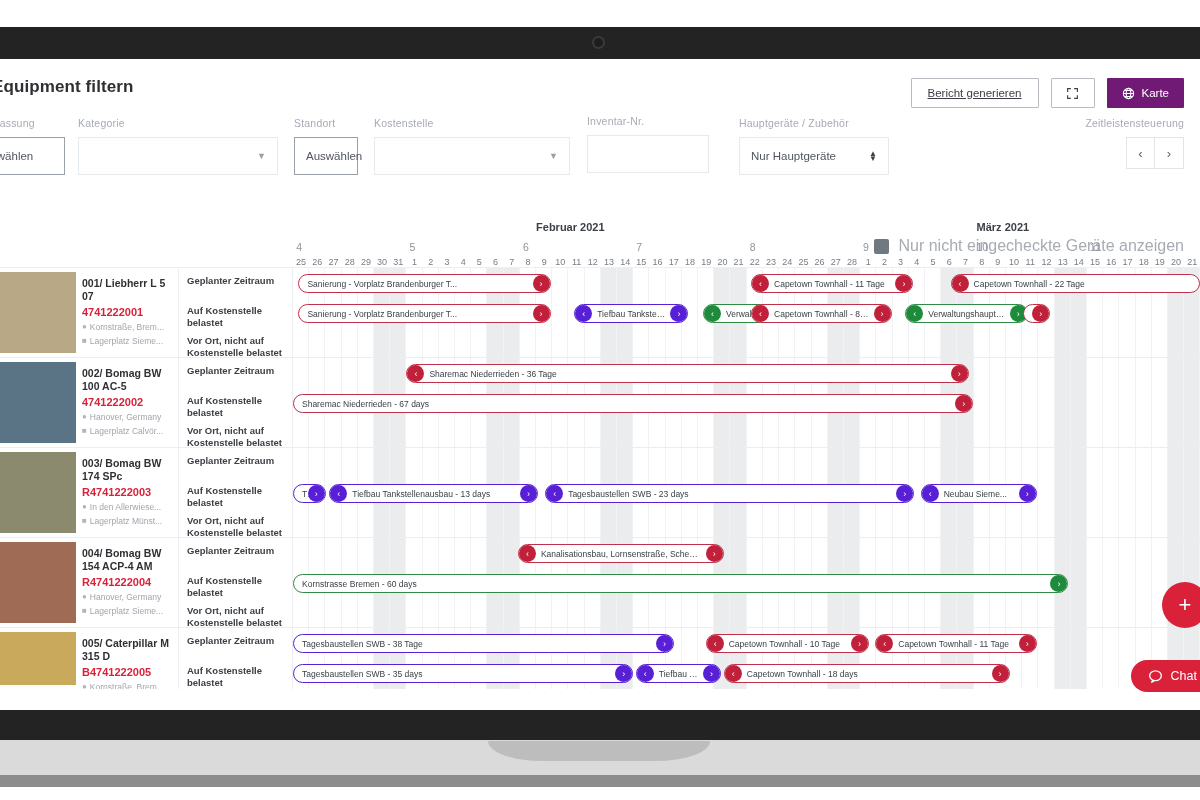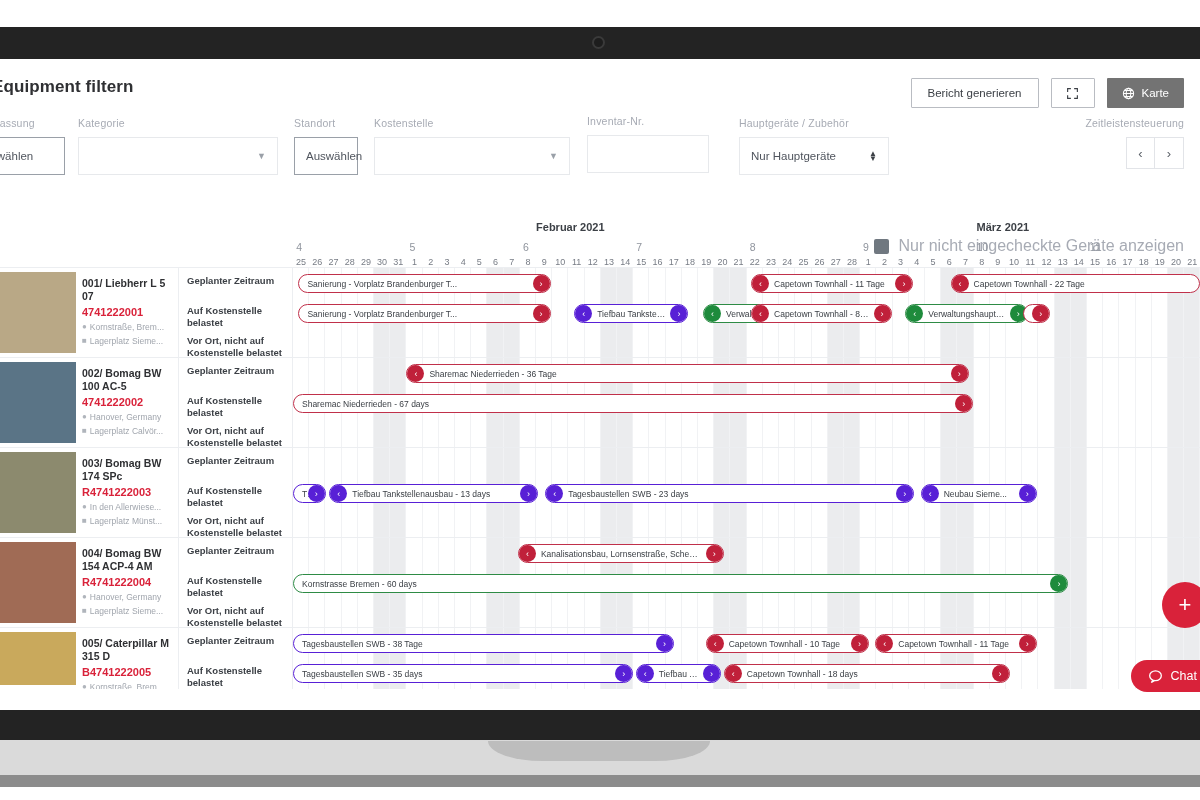--- a/index.html
+++ b/index.html
@@ -49,28 +49,29 @@
     position: absolute; left: -8px; top: 18px;
     font-size: 17px; font-weight: bold; color: #2f3033; letter-spacing: .1px;
   }
   .header-actions {
     position: absolute; right: 16px; top: 19px; display: flex; gap: 12px; align-items: center;
   }
   .btn-outline {
     height: 30px; padding: 0 16px; border: 1px solid #b9bcc2; background: #fff;
     font-size: 11.5px; color: #3c4046; display: flex; align-items: center; border-radius: 1px;
     white-space: nowrap;
+    text-decoration: underline;
   }
   .btn-square {
     width: 44px; height: 30px; border: 1px solid #b9bcc2; background: #fff;
     display: flex; align-items: center; justify-content: center; border-radius: 1px;
   }
   .btn-square svg { width: 13px; height: 13px; }
   .btn-teal {
-    height: 30px; padding: 0 15px; background: #737373; color: #fff;
+    height: 30px; padding: 0 15px; background: #701a75; color: #fff;
     font-size: 11.5px; display: flex; align-items: center; gap: 7px; border-radius: 1px;
     white-space: nowrap;
   }
   .btn-teal svg { width: 13px; height: 13px; }
 
   
   .filters { position: relative; height: 88px; }
   .fl { position: absolute; }
   .fl-label { font-size: 10.5px; color: #a7abb4; margin-bottom: 8px; letter-spacing:.2px;}
   .fl-box {

